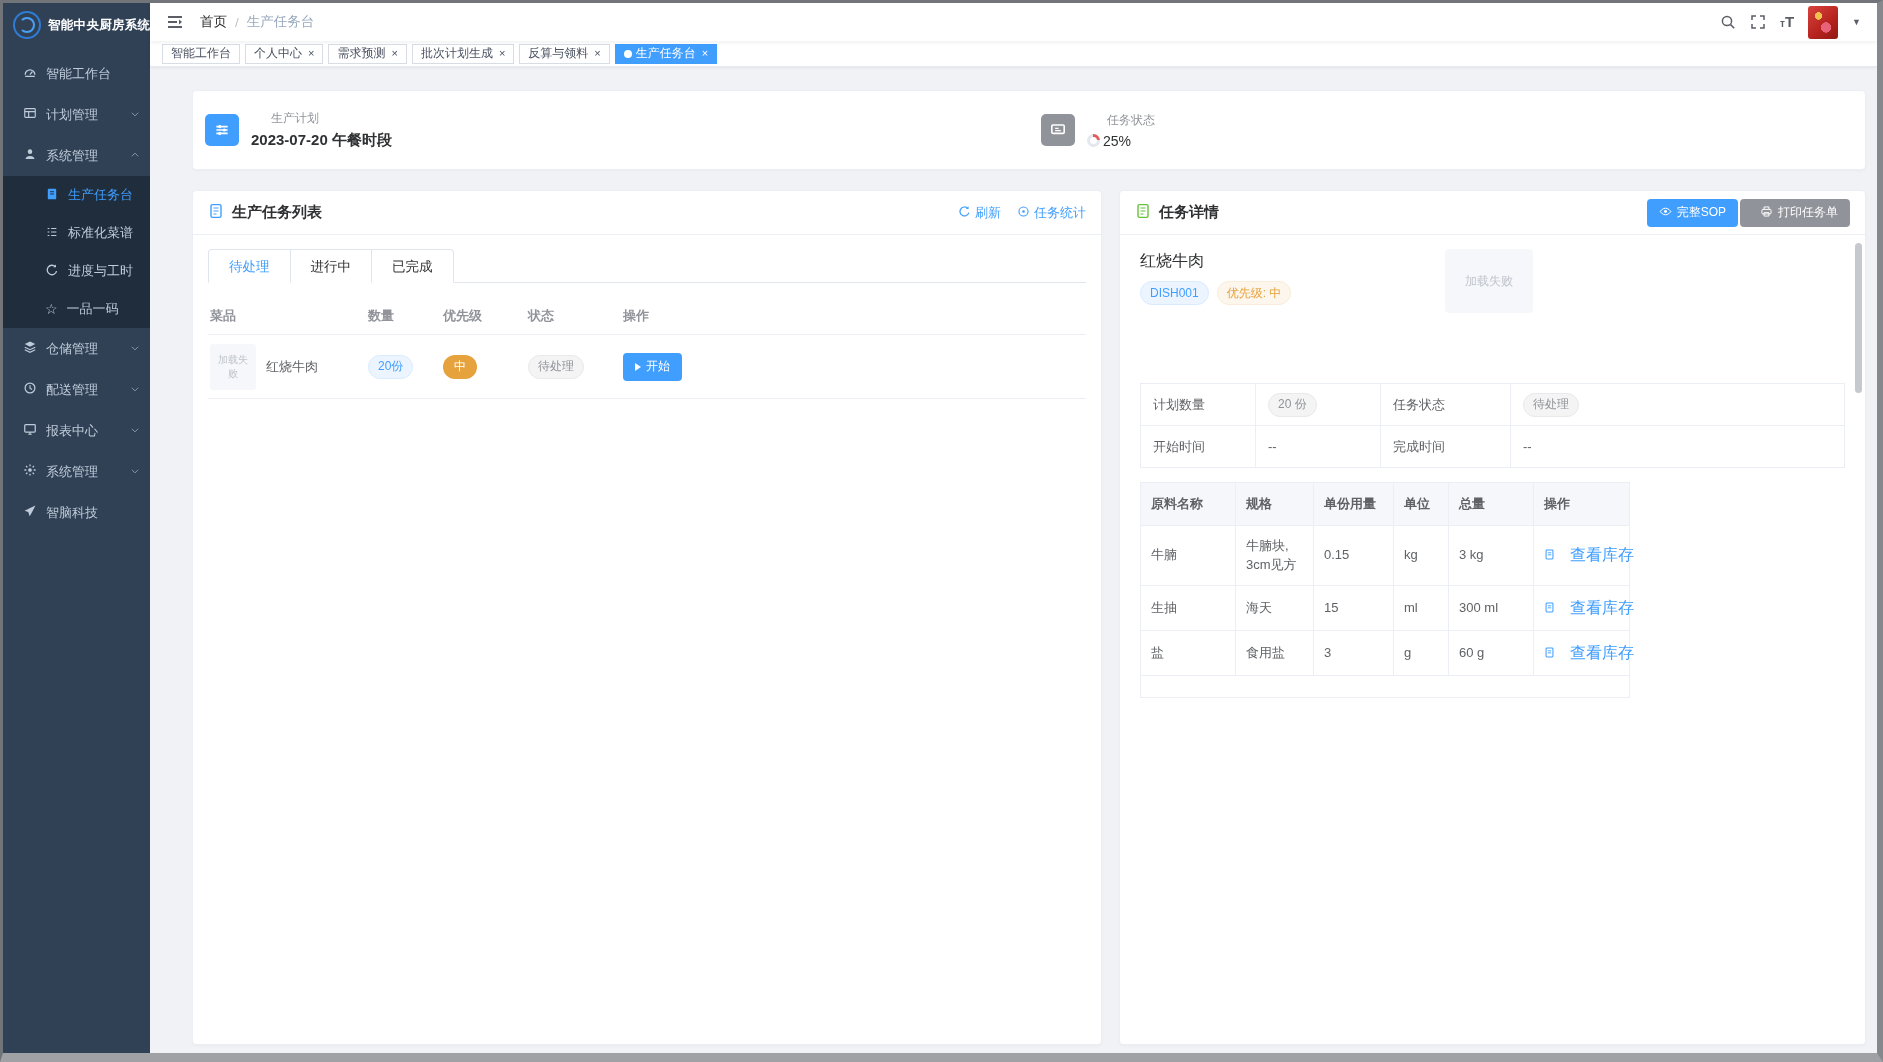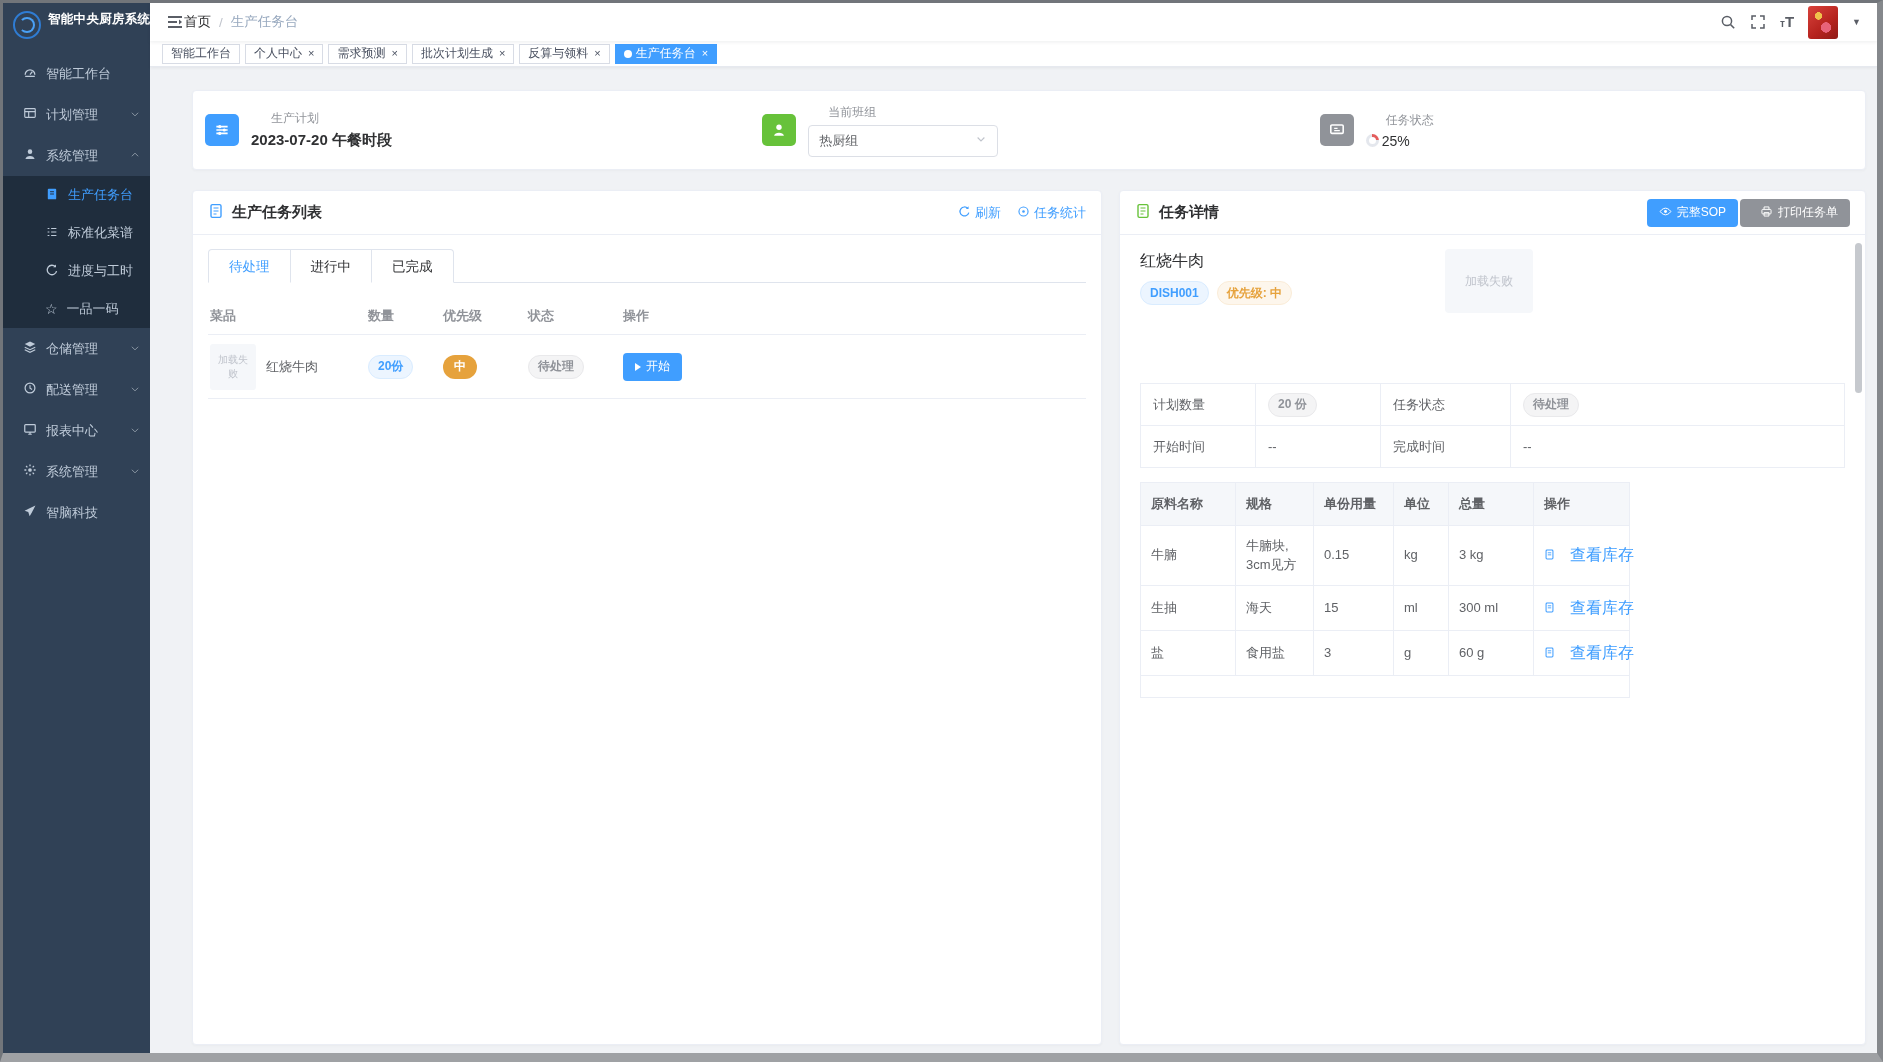--- a/index.html
+++ b/index.html
@@ -2,39 +2,39 @@
 <html><head>
 <meta charset="utf-8">
 <style>
   * { margin:0; padding:0; box-sizing:border-box; }
   html,body { width:1883px; height:1062px; font-family:"Liberation Sans","DejaVu Sans",sans-serif; background:#fff; }
   .window { width:1883px; height:1062px; border-top:3px solid #71757a; border-left:3px solid #71757a;
             border-right:6px solid #85888c; border-bottom:9px solid #9fa1a4; display:flex; overflow:hidden; background:#f0f2f5; }
 
   
   .sidebar { width:147px; min-width:147px; background:#304156; color:#bfcbd9; font-size:13px; overflow:hidden; }
-  .logo-row { display:flex; gap:7px; padding:8px 8px 6px 10px; }
+  .logo-row { display:flex; align-items:center; gap:7px; padding:8px 8px 6px 10px; }
   .logo-circle { width:28px; height:28px; border-radius:50%; border:2px solid #2f7cd3; position:relative; background:#304156; flex:none; }
   .logo-circle::after { content:""; position:absolute; inset:4px; border-radius:50%; border:2px solid #4aa0f5; border-left-color:transparent; }
   .logo-title { color:#fff; font-weight:bold; font-size:12.5px; letter-spacing:.3px; white-space:nowrap; }
   .menu { margin-top:8px; }
   .menu-item { height:41px; display:flex; align-items:center; gap:9px; padding:0 8px 0 20px; cursor:pointer; position:relative; }
   .menu-item .mi-label { flex:1; white-space:nowrap; }
   .menu-item svg, .submenu-item svg { flex:none; }
   .chev { color:#8a96a3; margin-right:2px; }
   .submenu { background:#1f2d3d; }
   .submenu-item { height:38px; display:flex; align-items:center; gap:9px; padding:0 8px 0 42px; cursor:pointer; white-space:nowrap; }
   .submenu-item.active { color:#409EFF; }
   .star-glyph { font-size:14px; line-height:1; }
 
   
   .main { flex:1; display:flex; flex-direction:column; min-width:0; }
   .topbar { height:38px; background:#fff; display:flex; align-items:center; padding:0 16px; box-shadow:0 1px 4px rgba(0,21,41,.08); position:relative; z-index:3; }
   .hamburger { color:#5a5e66; display:flex; align-items:center; cursor:pointer; }
-  .breadcrumb { font-size:13.5px; color:#303133; display:flex; gap:8px; align-items:center; }
+  .breadcrumb { margin-left:16px; font-size:13.5px; color:#303133; display:flex; gap:8px; align-items:center; }
   .crumb-sep { color:#c0c4cc; }
   .crumb-current { color:#97a8be; }
   .topbar-right { margin-left:auto; display:flex; align-items:center; gap:14px; color:#5a5e66; }
   .tb-icon { cursor:pointer; display:flex; align-items:center; }
   .font-size-icon { font-weight:bold; color:#5a5e66; cursor:pointer; line-height:1; }
   .font-size-icon .t-small { font-size:10px; }
   .font-size-icon .t-big { font-size:15px; }
   .avatar { width:30px; height:33px; border-radius:3px; cursor:pointer;
             background:radial-gradient(circle at 35% 30%, #f0c14b 0 12%, transparent 13%),
                        radial-gradient(circle at 60% 65%, #e8637a 0 18%, transparent 19%),
@@ -94,21 +94,21 @@
   .tl-hrow, .tl-row { display:flex; align-items:center; }
   .tl-hrow { height:38px; border-bottom:1px solid #ebeef5; color:#909399; font-weight:bold; }
   .tl-row { height:64px; border-bottom:1px solid #ebeef5; }
   .tl-c1 { width:160px; display:flex; align-items:center; gap:10px; padding-left:2px; }
   .tl-c2 { width:75px; }
   .tl-c3 { width:85px; }
   .tl-c4 { width:95px; }
   .tl-c5 { width:115px; }
   .img-ph-sm { width:46px; height:46px; background:#f5f7fa; border-radius:3px; color:#c0c4cc; font-size:10px;
                display:flex; align-items:center; justify-content:center; text-align:center; line-height:1.4; padding:4px; }
-  .el-tag { display:inline-flex; align-items:center; height:24px; padding:0 9px; border-radius:12px; font-size:12px; white-space:nowrap;font-weight:bold; }
+  .el-tag { display:inline-flex; align-items:center; height:24px; padding:0 9px; border-radius:12px; font-size:12px; white-space:nowrap; }
   .tag-blue-light { background:#ecf5ff; border:1px solid #d9ecff; color:#409EFF; }
   .tag-warning-solid { background:#E6A23C; color:#fff; padding:0 11px; }
   .tag-info { background:#f4f4f5; border:1px solid #e9e9eb; color:#909399; }
   .tag-warning-light { background:#fdf6ec; border:1px solid #faecd8; color:#E6A23C; }
   .btn { display:inline-flex; align-items:center; gap:5px; border:none; border-radius:4px; font-size:12px; cursor:pointer;
          height:28px; padding:0 12px; font-family:inherit; }
   .btn-primary { background:#409EFF; color:#fff; }
   .btn-info { background:#909399; color:#fff;padding-left:20px; }
   .play-tri { width:0; height:0; border-top:4px solid transparent; border-bottom:4px solid transparent; border-left:6px solid #fff; display:inline-block; }
 
@@ -327,37 +327,20 @@
                 <circle cx="10" cy="8" r="1.4" fill="#fff"></circle>
                 <circle cx="6" cy="11" r="1.4" fill="#fff"></circle>
               </svg>
             </span>
           <div>
             <div class="ov-label">生产计划</div>
             <div class="ov-value">2023-07-20 午餐时段</div>
           </div>
         </div>
         <div class="ov-section">
-          <span class="ov-icon green">
-              <svg width="18" height="18" viewBox="0 0 16 16">
-                <circle cx="8" cy="5.6" r="2.4" fill="#fff"></circle>
-                <path d="M3.6 13a4.6 3.6 0 0 1 8.8 0z" fill="#fff"></path>
-              </svg>
-            </span>
-          <div>
-            <div class="ov-label">当前班组</div>
-            <div class="ov-select">
-              <span class="sel-label">热厨组</span>
-              <span><svg width="12" height="12" viewBox="0 0 16 16">
-                    <path d="M3.5 6l4.5 4.5L12.5 6" fill="none" stroke="#c0c4cc" stroke-width="1.5"></path>
-                  </svg></span>
-            </div>
-          </div>
-        </div>
-        <div class="ov-section">
           <span class="ov-icon gray">
               <svg width="18" height="18" viewBox="0 0 16 16">
                 <rect x="2.5" y="3.5" width="11" height="7.5" rx="1" fill="none" stroke="#fff" stroke-width="1.4"></rect>
                 <path d="M5.5 8.5h5M5.5 6.5h3" stroke="#fff" stroke-width="1.2" fill="none"></path>
               </svg>
             </span>
           <div>
             <div class="ov-label">任务状态</div>
             <div class="ov-status-value">
               <span class="donut"></span>

